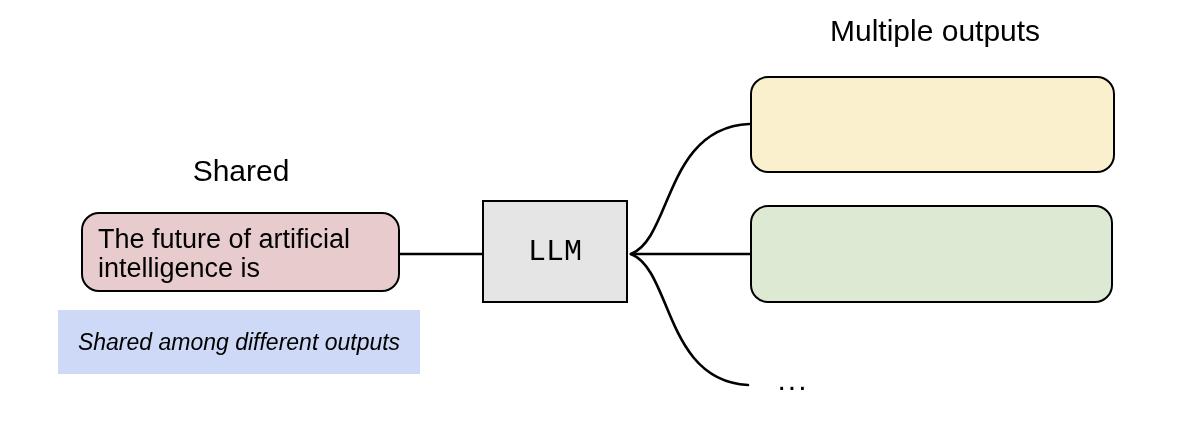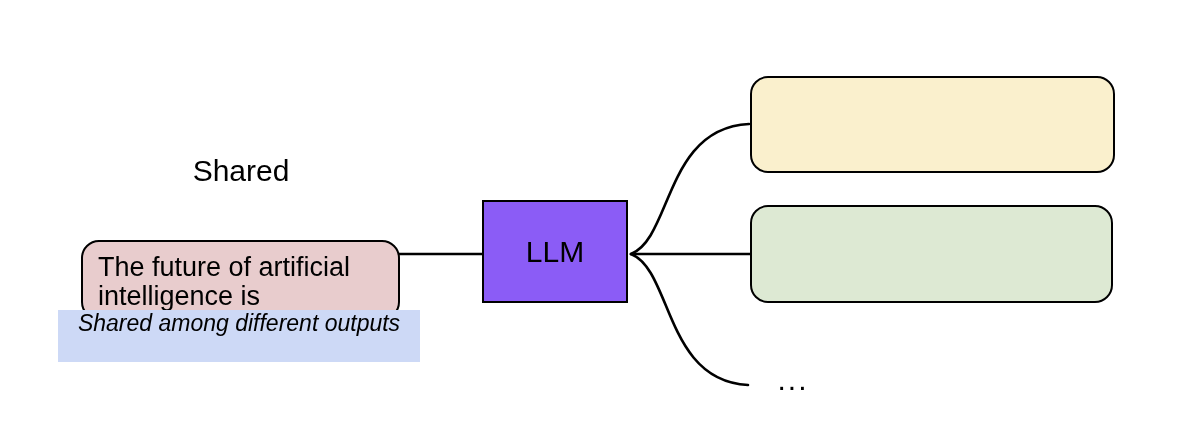--- a/index.html
+++ b/index.html
@@ -58,29 +58,29 @@
   }
 
   #prompt-box {
     left: 81px;
     top: 212px;
     width: 319px;
     height: 80px;
     font-size: 27px;
     line-height: 29px;
     padding: 11px 10px 0 15px;
-    margin-top: 28px;
   }
 
   #shared-note {
     left: 58px;
     top: 310px;
     width: 362px;
-    height: 52px;
+    height: 64px;
     display: flex;
+    align-items: center;
     justify-content: center;
     font-style: italic;
     font-size: 23px;
     white-space: nowrap;
   }
 
   #llm-box {
     left: 482px;
     top: 200px;
     width: 146px;
@@ -128,24 +128,25 @@
   <div class="abs heading" id="prompt-heading">Shared</div>
 
   <div class="abs node-box rounded" id="prompt-box" style="background-color: rgb(232, 204, 205);">
     <span>The future of artificial intelligence is</span>
   </div>
 
   <div class="abs" id="shared-note" style="background-color: rgb(205, 217, 246);">
     <span>Shared among different outputs</span>
   </div>
 
-  <div class="abs node-box" id="llm-box" style="background-color: #8b5cf6;">
+  <div class="abs node-box" id="llm-box" style="background-color: #e5e5e5; font-family: Liberation Mono, monospace;">
     <span>LLM</span>
   </div>
 
+  <div class="abs heading" id="outputs-heading">Multiple outputs</div>
 
   <div class="abs node-box rounded" id="output-box-1" style="background-color: rgb(250, 240, 205);"></div>
 
   <div class="abs node-box rounded" id="output-box-2" style="background-color: rgb(221, 233, 211);"></div>
 
   <div class="abs" id="ellipsis-label">...</div>
 
 </div>
 
 </body></html>

